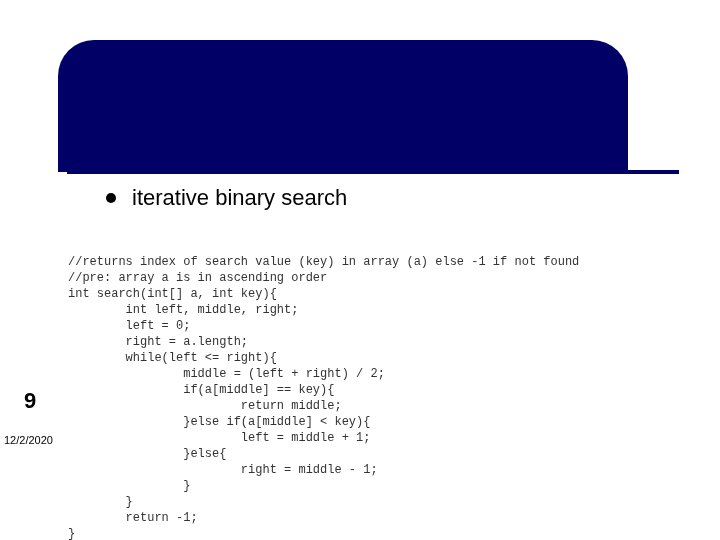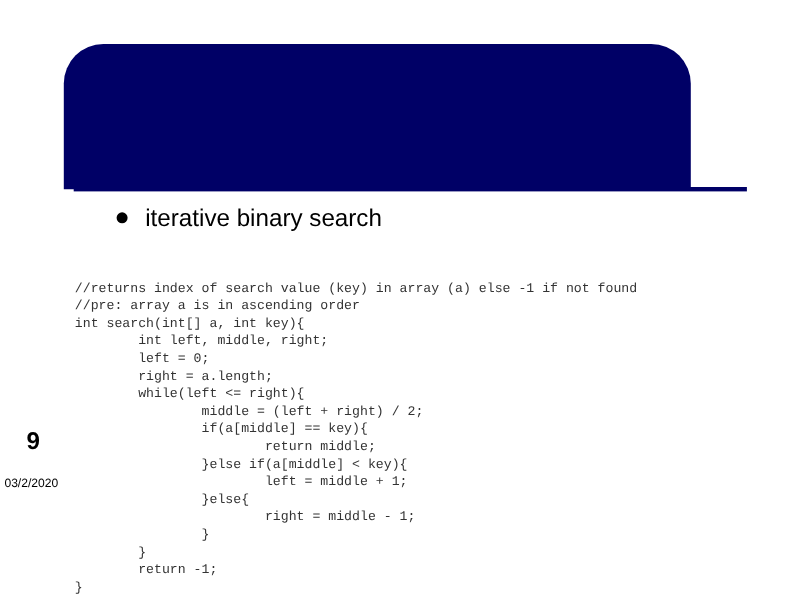--- a/index.html
+++ b/index.html
@@ -111,15 +111,15 @@
                 }else if(a[middle] &lt; key){
                         left = middle + 1;
                 }else{
                         right = middle - 1;
                 }
         }
         return -1;
 }</pre>
 
   <div class="page-num">9</div>
-  <div class="date-footer">03/2/2020</div>
+  <div class="date-footer">12/2/2020</div>
 
 </div>
 
 </body></html>

